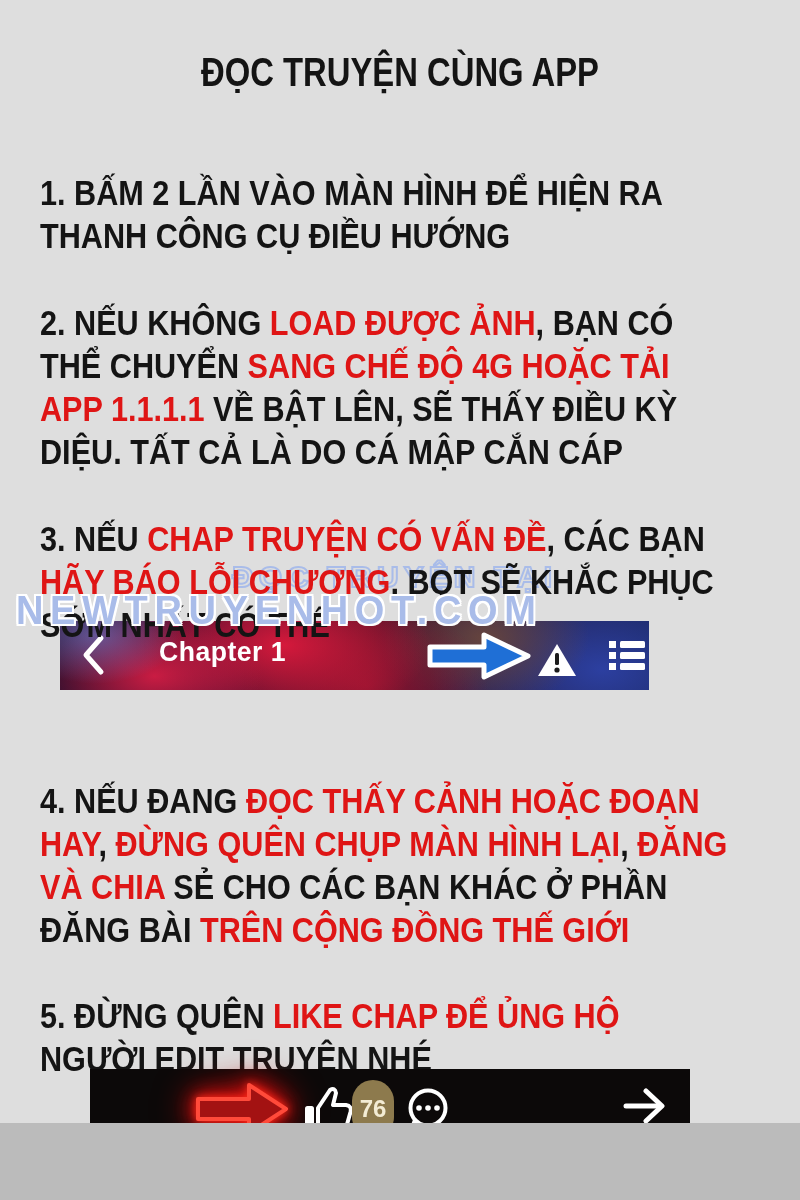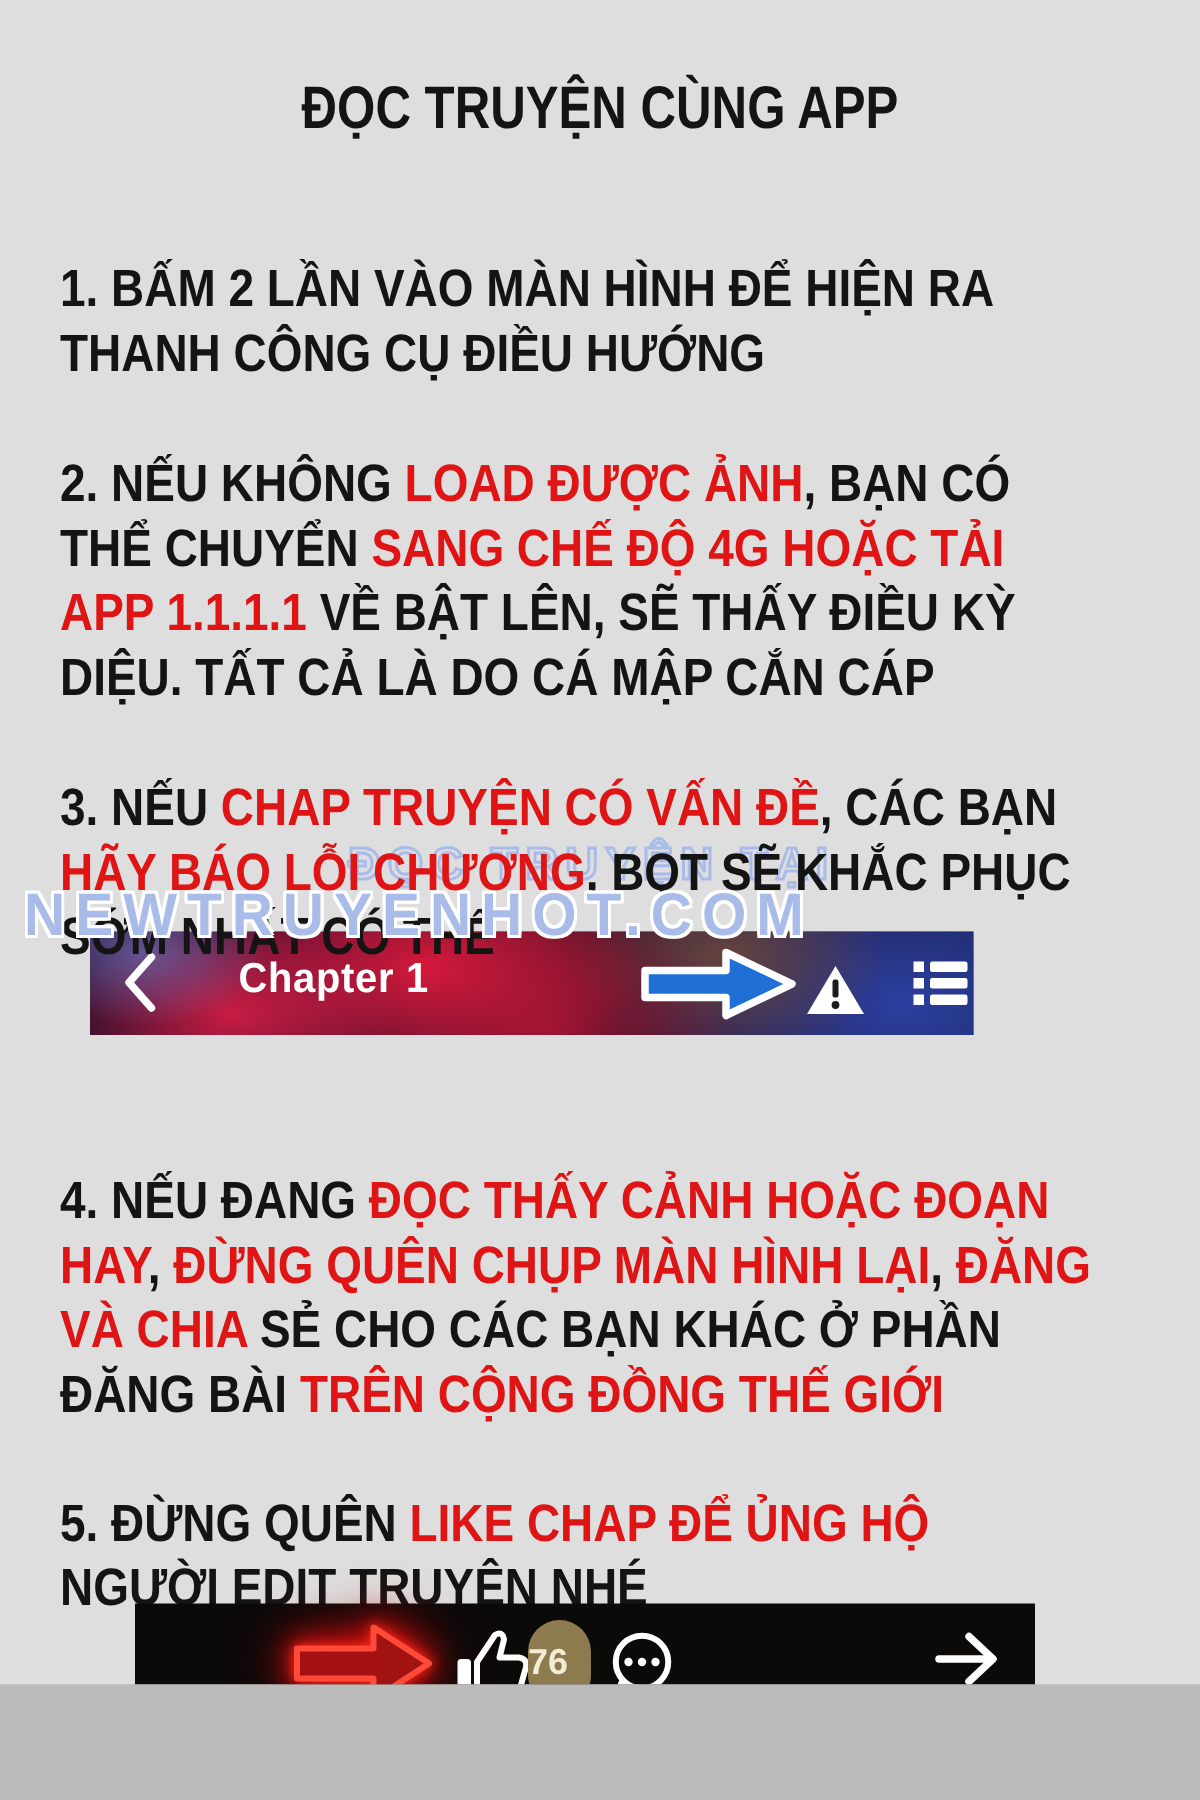--- a/index.html
+++ b/index.html
@@ -62,21 +62,21 @@
   
   .bottom-bar{
     position:absolute;left:90px;top:1069px;width:600px;height:80px;z-index:2;
     background:var(--bar-black,#0c0909);
   }
   .b-redarrow{position:absolute;left:103px;top:9px;
     filter:drop-shadow(0 0 4px #ff2a1a) drop-shadow(0 0 10px #d81010) drop-shadow(0 0 16px #b00808);}
   .b-thumb{position:absolute;left:212px;top:16px;}
   .b-pill{
     position:absolute;left:262px;top:11px;width:42px;height:58px;border-radius:22px;
-    background:var(--pill-olive,#8d7a4d);display:flex;align-items:center;justify-content:flex-start;
+    background:var(--pill-olive,#8d7a4d);display:flex;align-items:center;justify-content:center;
     color:var(--pill-text,#f3ecd4);font-size:24px;font-weight:700;
   }
   .b-bubble{position:absolute;left:312px;top:18px;}
   .b-next{position:absolute;left:530px;top:15px;}
   .home-strip{position:absolute;left:278px;top:1142px;width:214px;height:11px;background:#fcfcfc;z-index:5;}
 </style>
 </head>
 <body>
 
 <div class="page">

